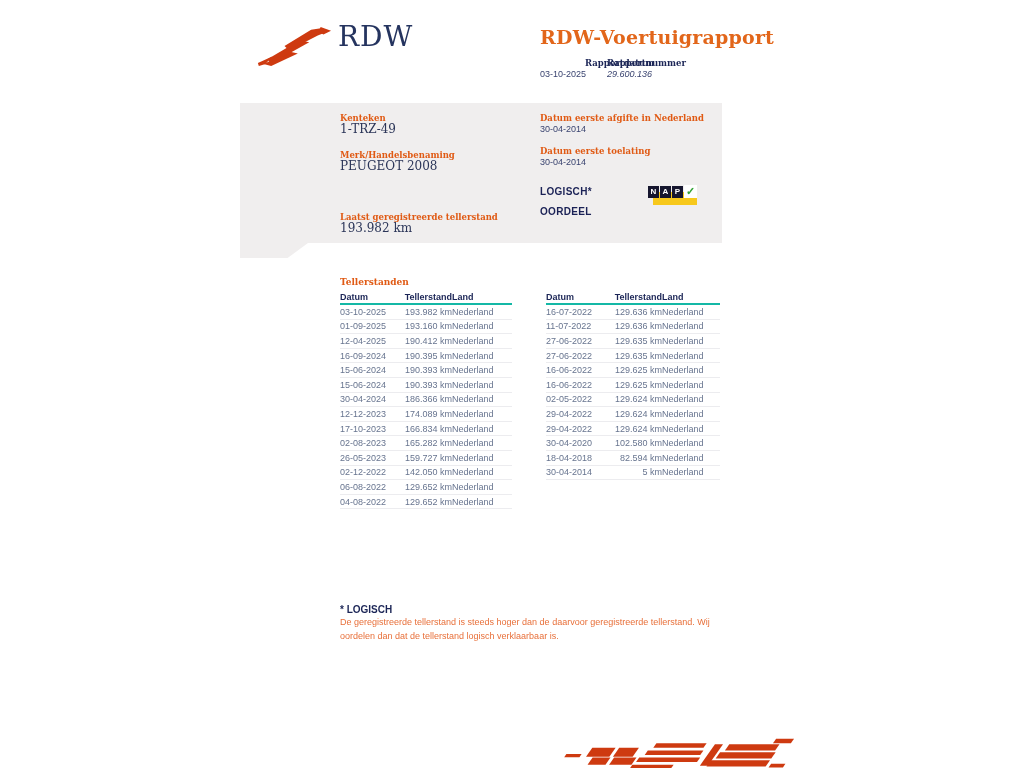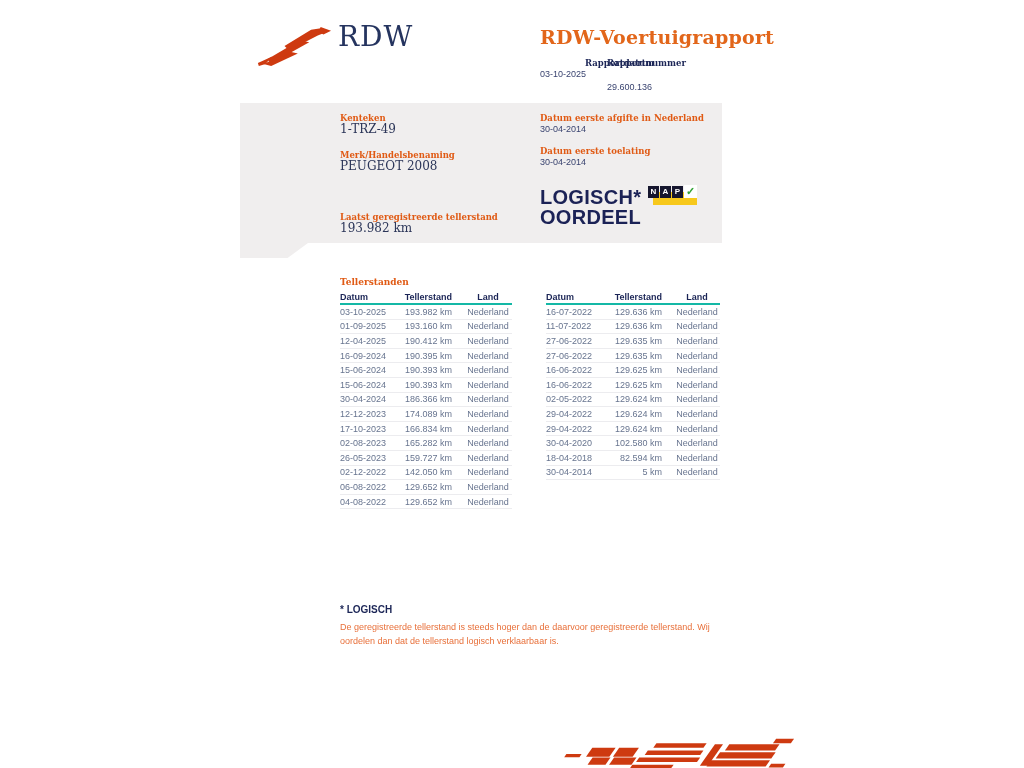--- a/index.html
+++ b/index.html
@@ -15,21 +15,21 @@
   .report-title { font-family:"DejaVu Serif", serif; font-weight:bold; font-size:19px; color:#E2661A; letter-spacing:0.2px; }
   .lbl-navy { font-family:"DejaVu Serif", serif; font-weight:bold; font-size:8.5px; color:#1B2556; }
   .val-navy { font-size:9px; color:#3A4470; }
 
   
   .panel { left:240px; top:103px; width:482px; height:140px; background:#F0EEEE; }
   .panel-tab { left:240px; top:243px; width:68px; height:15px; background:#F0EEEE;
                clip-path:polygon(0 0, 100% 0, 70% 100%, 0 100%); }
   .lbl-orange { font-family:"DejaVu Serif", serif; font-weight:bold; font-size:8.5px; color:#E05A14; }
   .val-serif { font-family:"DejaVu Serif", serif; font-size:12px; color:#2B3558; }
-  .oordeel { font-size:20px; font-weight:bold; color:#1B2256; letter-spacing:0.3px;text-align:center; }
+  .oordeel { font-size:10px; font-weight:bold; color:#1B2256; letter-spacing:0.3px;text-align:center; }
 
   
   .nap { left:648px; top:184px; width:52px; height:27px; }
   .nap-yellow { position:absolute; left:5px; top:8px; width:44px; height:13px; background:#F7C81C; }
   .nap-box { position:absolute; top:2px; width:11px; height:12px; background:#16162E; color:#ffffff;
              font-size:8px; font-weight:bold; text-align:center; line-height:12px; }
   .nap-n { left:0; } .nap-a { left:12px; } .nap-p { left:24px; }
   .nap-check { position:absolute; left:36px; top:1px; width:13px; height:13px; background:#ffffff;
                color:#34A437; font-size:11px; font-weight:bold; text-align:center; line-height:13px; }
 
@@ -39,25 +39,25 @@
   .tables { display:flex; gap:34px; }
   .ttable { width:172px; }
   .ttable.right { width:174px; }
   .thead { display:flex; font-weight:bold; font-size:9px; color:#1B2556;
            border-bottom:2px solid #14b8a6; padding-bottom:2px; height:13px; }
   .trow { display:flex; font-size:9px; color:#67748F; height:14.6px; align-items:center;
           border-bottom:1px solid #ECECEF; }
   .c0 { width:48px; text-align:left; }
   .c1 { width:64px; text-align:right; }
   .ttable.right .c1 { width:68px; }
-  .c2 { flex:1; text-align:center;margin-left:12px; }
+  .c2 { flex:1; text-align:left; }
 
   
   .explain { left:340px; top:604px; width:397px; }
-  .explain-title { font-size:10px; font-weight:bold; color:#1B2556; margin-bottom:5px; }
+  .explain-title { font-size:10px; font-weight:bold; color:#1B2556; }
   .explain-text { font-size:9px; line-height:14px; color:#E8703A; }
 
   
   .footer { left:340px; top:700px; width:390px; height:30px; font-size:8px; color:#2A3560; }
   .f-col1 { position:absolute; left:0; top:0; line-height:14px; }
   .f-col2 { position:absolute; left:65px; top:0; line-height:14px; }
   .f-col3 { position:absolute; right:0; top:0; line-height:14px; text-align:right; }
 
   .bottom-art { left:543px; top:737px; width:260px; height:31px; overflow:hidden; }
 </style>
@@ -74,21 +74,21 @@
       <polygon points="30,25 58,8 70,6 75,10 65,14 40,27 33,28"></polygon>
       <polygon points="68,5 79,9 71,13 66,10"></polygon>
     </g>
   </svg>
   <div class="abs rdw-wordmark" style="left:338px; top:20px;">RDW</div>
 
   <div class="abs report-title" style="left:540px; top:26px;">RDW-Voertuigrapport</div>
   <div class="abs lbl-navy" style="left:540px; top:58px;margin-left:45px;">Rapportdatum</div>
   <div class="abs lbl-navy" style="left:607px; top:58px;">Rapportnummer</div>
   <div class="abs val-navy" style="left:540px; top:69px;">03-10-2025</div>
-  <div class="abs val-navy" style="left:607px; top:82px;">29.600.136</div>
+  <div class="abs val-navy" style="left:607px; top:69px;font-style:italic;">29.600.136</div>
 
   <div class="abs panel"></div>
   <div class="abs panel-tab"></div>
 
   <div class="abs lbl-orange" style="left:340px; top:113px;">Kenteken</div>
   <div class="abs val-serif" style="left:340px; top:122px;">1-TRZ-49</div>
   <div class="abs lbl-orange" style="left:340px; top:150px;">Merk/Handelsbenaming</div>
   <div class="abs val-serif" style="left:340px; top:159px;">PEUGEOT 2008</div>
   <div class="abs lbl-orange" style="left:340px; top:212px;">Laatst geregistreerde tellerstand</div>
   <div class="abs val-serif" style="left:340px; top:221px;">193.982 km</div>

